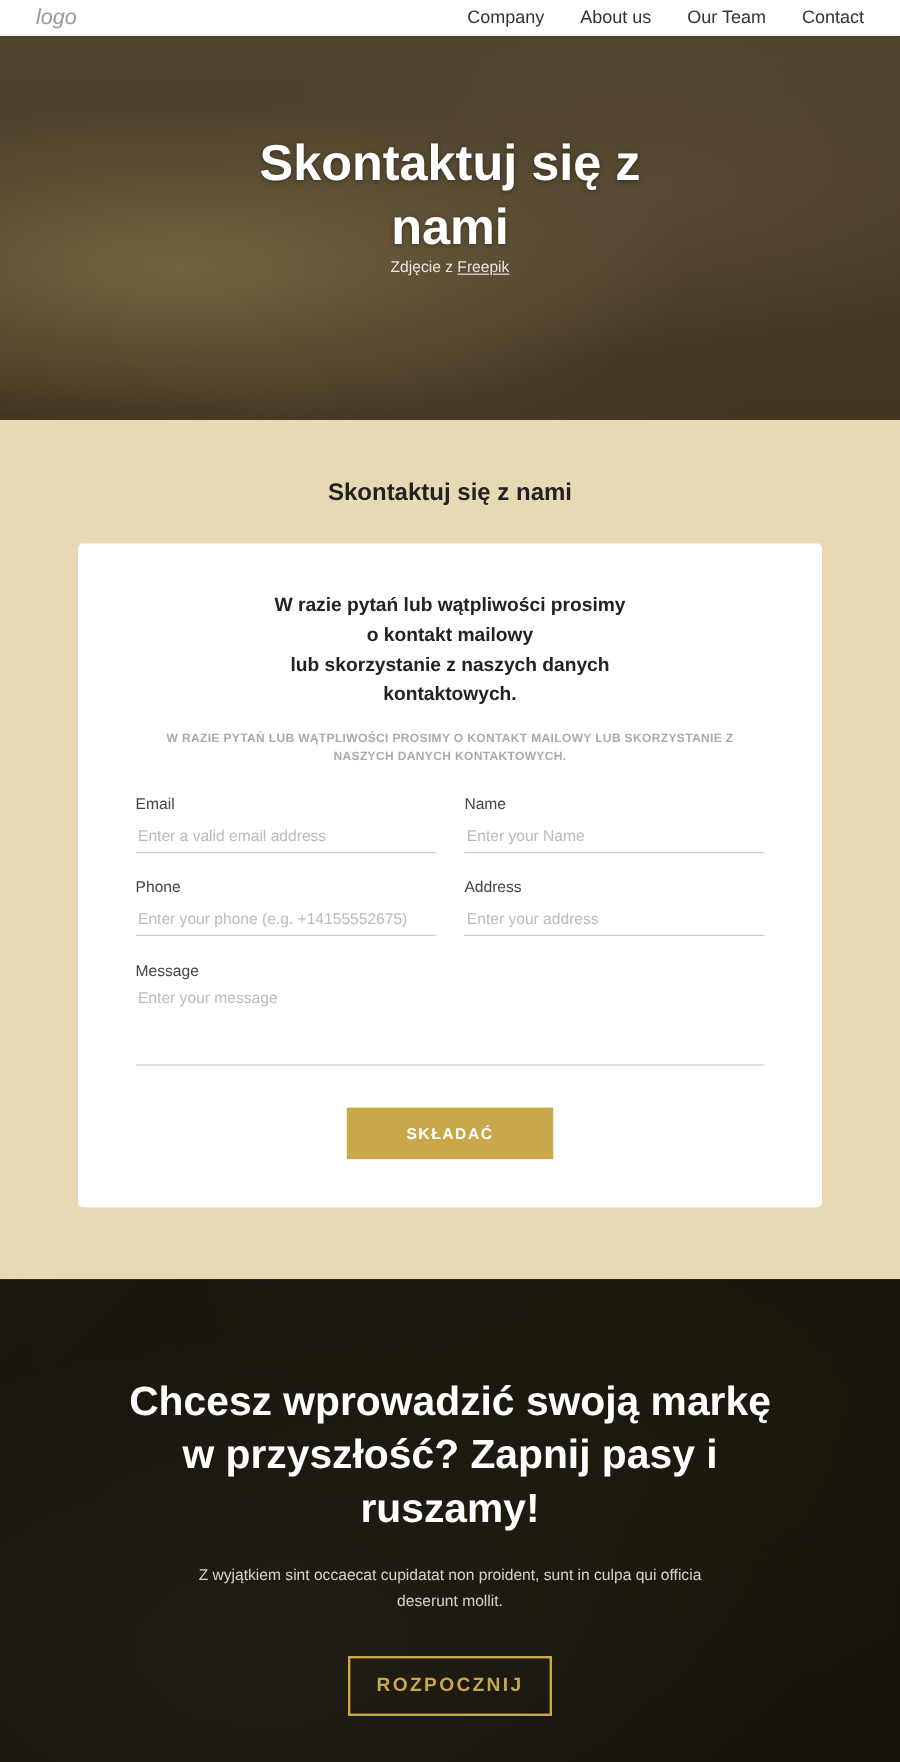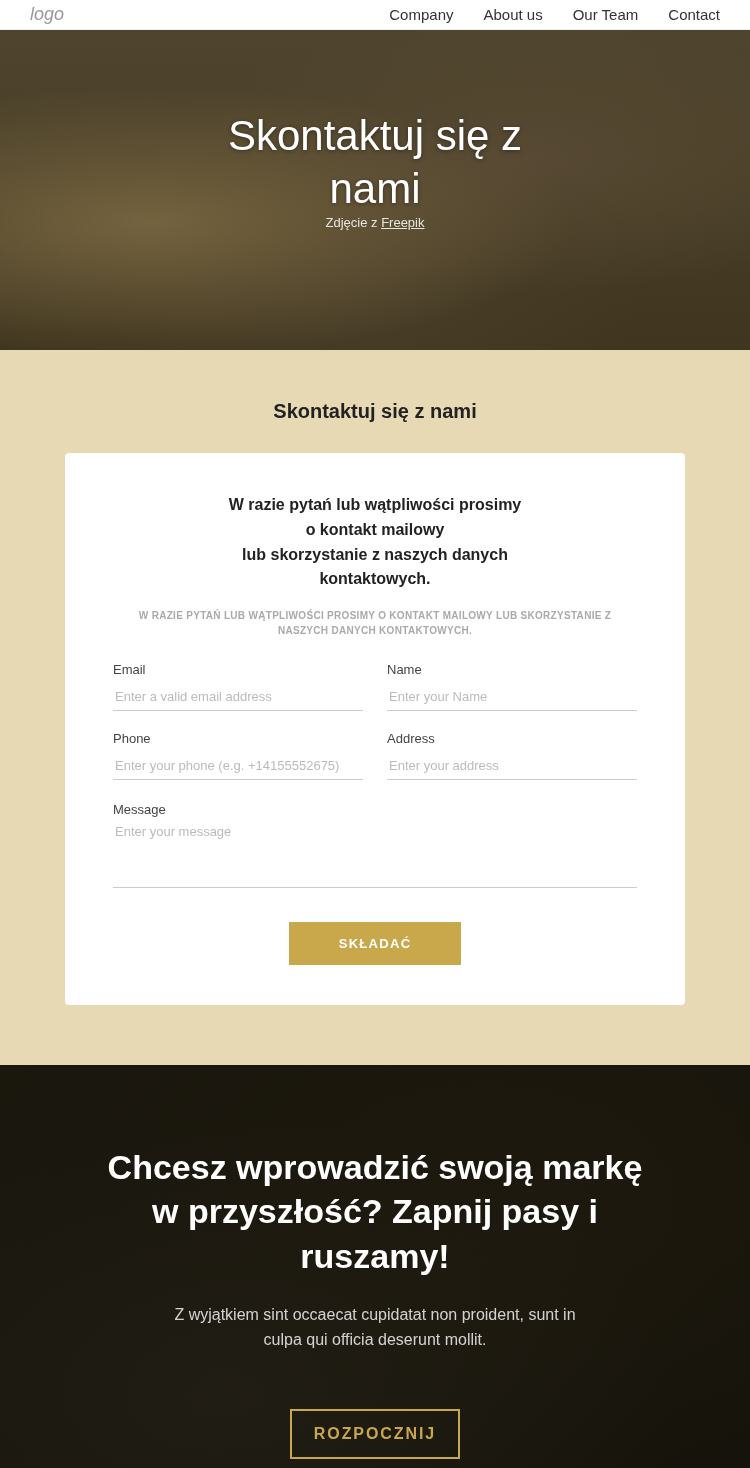--- a/index.html
+++ b/index.html
@@ -42,21 +42,21 @@
       background: #555;
     }
     .hero-content {
       position: relative;
       z-index: 2;
       text-align: center;
       padding-top: 80px;
     }
     .hero-title {
       font-size: 42px;
-      font-weight: 400;
+      font-weight: 700;
       color: #fff;
       line-height: 1.25;
       text-shadow: 0 1px 4px rgba(0,0,0,0.4);
     }
     .hero-photo-credit {
       font-size: 13px;
       color: rgba(255,255,255,0.85);
     }
     .hero-photo-credit a {
       color: rgba(255,255,255,0.85);
@@ -180,24 +180,24 @@
       z-index: 1;
     }
     .cta-title {
       font-size: 34px;
       font-weight: 900;
       color: #fff;
       line-height: 1.3;
       margin-bottom: 24px;
     }
     .cta-sub {
-      font-size: 16px;
+      font-size: 13px;
       color: rgba(255,255,255,0.8);
       line-height: 1.6;
-      margin-bottom: 56px;
+      margin-bottom: 36px;
       max-width: 420px;
       margin-left: auto;
       margin-right: auto;
     }
     .cta-btn {
       background: transparent;
       border: 2px solid #c9a84c;
       color: #c9a84c;
       padding: 14px 22px;
       font-size: 16px;

